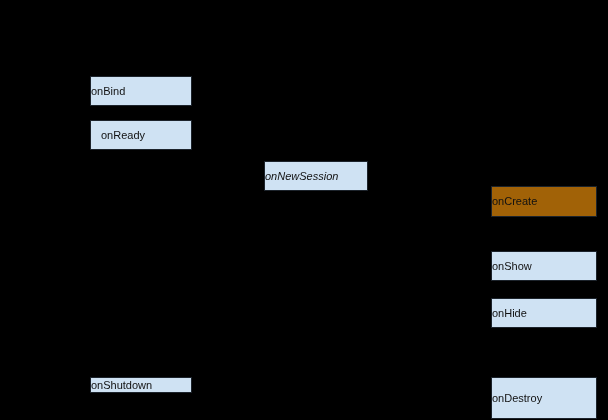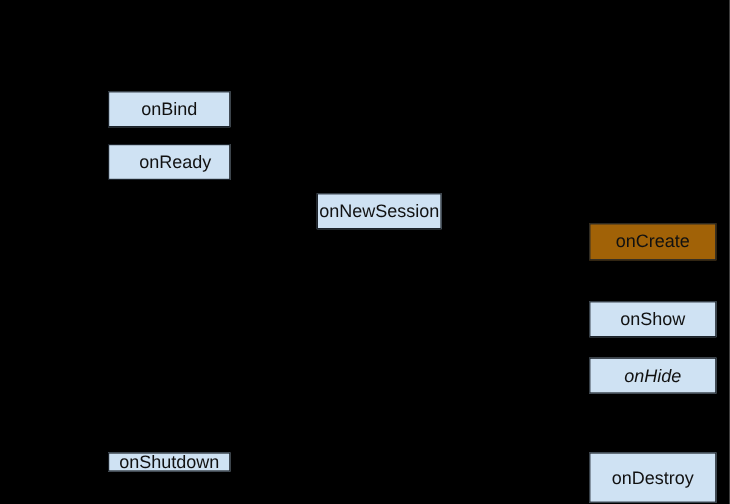--- a/index.html
+++ b/index.html
@@ -14,51 +14,51 @@
     width: 608px;
     height: 420px;
     background: #000000;
     overflow: hidden;
   }
   .node {
     position: absolute;
     box-sizing: border-box;
     display: flex;
     align-items: center;
-    justify-content: center;
+    justify-content: flex-start;
     background: #cfe2f3;
     border: 1px solid #1c232b;
     color: #111111;
-    font-size: 15px;
+    font-size: 11px;
     line-height: 1;
     white-space: nowrap;
     user-select: none;
   }
 </style>
 </head>
 <body>
 
 <div class="canvas" style="width: 608px; height: 420px; background: rgb(0, 0, 0);">
   <div id="node-layer">
       <div class="node" style="left: 90px; top: 76px; width: 102px; height: 30px; background: rgb(207, 226, 243); border-color: rgb(28, 35, 43); color: rgb(17, 17, 17);">
         <span>onBind</span>
       </div>
       <div class="node" style="left: 90px; top: 120px; width: 102px; height: 30px; background: rgb(207, 226, 243); border-color: rgb(28, 35, 43); color: rgb(17, 17, 17); padding-left: 10px;">
         <span>onReady</span>
       </div>
-      <div class="node" style="left: 264px; top: 161px; width: 104px; height: 30px; background: rgb(207, 226, 243); border-color: rgb(28, 35, 43); color: rgb(17, 17, 17);">
+      <div class="node" style="left: 264px; top: 161px; width: 104px; height: 30px; background: rgb(207, 226, 243); border-color: rgb(28, 35, 43); color: rgb(17, 17, 17); font-style: italic;">
         <span>onNewSession</span>
       </div>
       <div class="node" style="left: 491px; top: 186px; width: 106px; height: 31px; background: #a16207; border-color: rgb(28, 35, 43); color: rgb(17, 17, 17);">
         <span>onCreate</span>
       </div>
       <div class="node" style="left: 491px; top: 251px; width: 106px; height: 30px; background: rgb(207, 226, 243); border-color: rgb(28, 35, 43); color: rgb(17, 17, 17);">
         <span>onShow</span>
       </div>
-      <div class="node" style="left: 491px; top: 298px; width: 106px; height: 30px; background: rgb(207, 226, 243); border-color: rgb(28, 35, 43); color: rgb(17, 17, 17); font-style: italic;">
+      <div class="node" style="left: 491px; top: 298px; width: 106px; height: 30px; background: rgb(207, 226, 243); border-color: rgb(28, 35, 43); color: rgb(17, 17, 17);">
         <span>onHide</span>
       </div>
       <div class="node" style="left: 491px; top: 377px; width: 106px; height: 42px; background: rgb(207, 226, 243); border-color: rgb(28, 35, 43); color: rgb(17, 17, 17);">
         <span>onDestroy</span>
       </div>
       <div class="node" style="left: 90px; top: 377px; width: 102px; height: 16px; background: rgb(207, 226, 243); border-color: rgb(28, 35, 43); color: rgb(17, 17, 17);">
         <span>onShutdown</span>
       </div>
     </div>
 </div>

